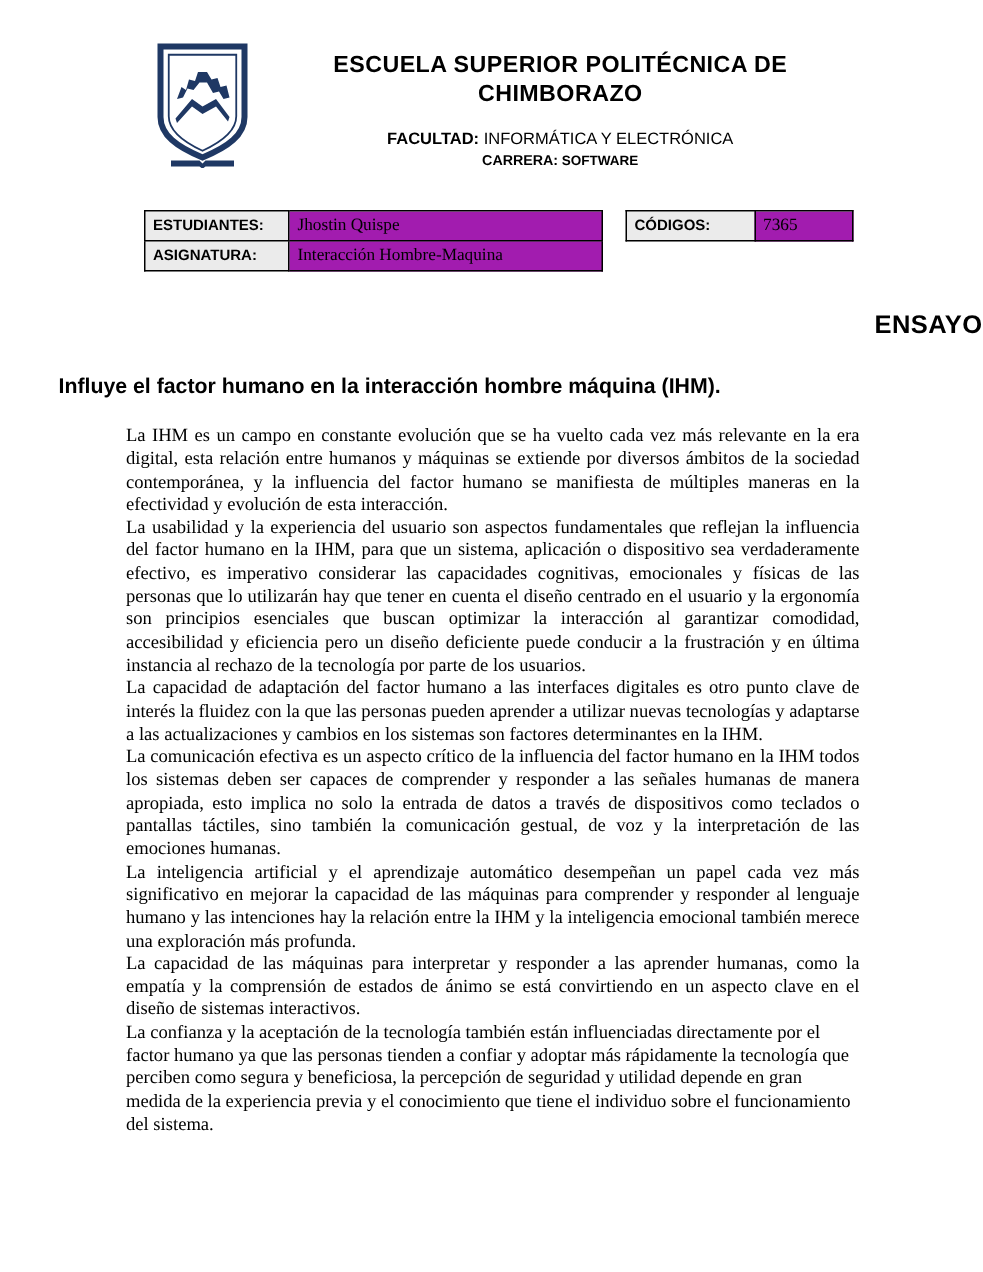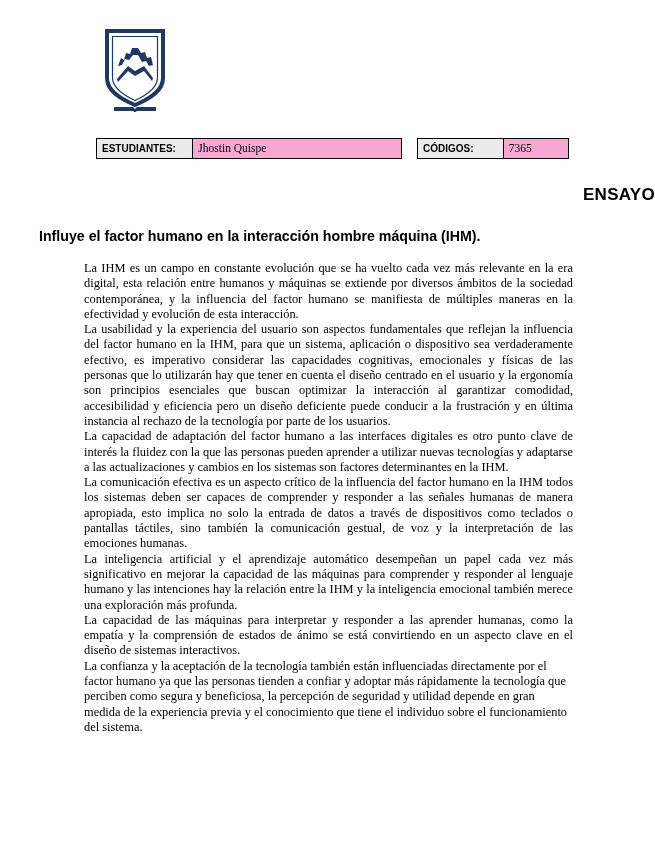--- a/index.html
+++ b/index.html
@@ -88,21 +88,21 @@
     vertical-align: middle;
   }
   .tbl td.lbl {
     background: #ebebeb;
     font-weight: bold;
     font-family: "Liberation Sans", "DejaVu Sans", sans-serif;
     font-size: 10px;
     white-space: nowrap;
   }
   .tbl td.val {
-    background: #f9a8d4;
+    background: #a21caf;
     font-family: "Liberation Serif", "DejaVu Serif", serif;
     font-size: 11.5px;
   }
   .tbl-left { width: 306px; }
   .tbl-left td.lbl { width: 96px; }
   .tbl-left td.val { width: 208px; }
   .spacer { flex: 1 1 auto; min-width: 14px; }
   .tbl-right { width: 152px; }
   .tbl-right td.lbl { width: 94px; }
   .tbl-right td.val { width: 76px; }
@@ -158,29 +158,39 @@
           <path d="M14 38 L17 30 L20 32 L22 25 L26 26 L28 20 L34 20 L37 25 L41 24 L43 30 L47 29 L49 37
                    L45 38 L42 33 L38 34 L34 27 L29 27 L25 32 L21 31 L18 37 Z" fill="#1F3864"></path>
 
           <path d="M13 51 L24 38 L31 43 L40 38 L49 50 L48 53 L40 43 L31 48 L24 43 L14 54 Z" fill="#1F3864"></path>
 
           <path d="M10 79 H29 L31 81 L33 79 H52 V83 H33 L31 84.5 L29 83 H10 Z" fill="#1F3864"></path>
         </svg>
       </span>
     </div>
 
+    <div class="header-text">
+      <div class="univ-name">ESCUELA SUPERIOR POLITÉCNICA DE</div>
+      <div class="univ-name">CHIMBORAZO</div>
+      <div class="faculty-line"><span class="lbl">FACULTAD:</span><span class="val"> INFORMÁTICA Y ELECTRÓNICA</span></div>
+      <div class="career-line"><span class="lbl">CARRERA:</span><span class="val"> SOFTWARE</span></div>
+    </div>
   </div>
 
   <div class="info-row">
 
     <table class="tbl tbl-left">
       <tbody>
         <tr>
           <td class="lbl">ESTUDIANTES:</td>
           <td class="val">Jhostin Quispe</td>
+        </tr>
+        <tr>
+          <td class="lbl">ASIGNATURA:</td>
+          <td class="val">Interacción Hombre-Maquina</td>
         </tr>
       </tbody>
     </table>
 
     <div class="spacer"></div>
 
     <table class="tbl tbl-right">
       <tbody>
         <tr>
           <td class="lbl">CÓDIGOS:</td>

